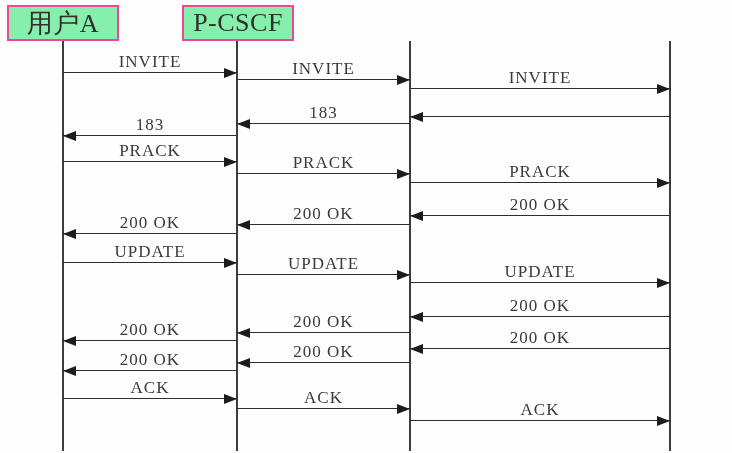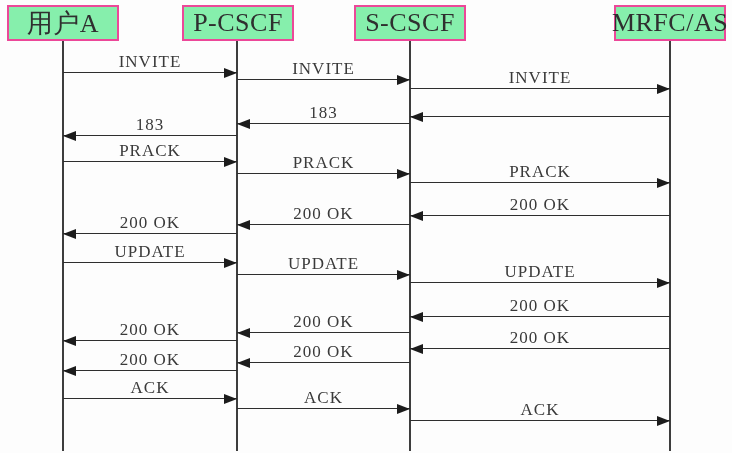--- a/index.html
+++ b/index.html
@@ -62,27 +62,21 @@
 
 <div class="canvas" id="diagram">
     <div class="pbox" style="left: 7px; top: 5px; width: 112px; height: 36px;">
       <span>用户A</span>
     </div>
     <div class="lifeline" style="left: 62px; top: 41px; height: 410px;"></div>
     <div class="pbox" style="left: 167px; top: 5px; width: 112px; height: 36px; margin-left: 15px;">
       <span>P-CSCF</span>
     </div>
     <div class="lifeline" style="left: 236px; top: 41px; height: 410px;"></div>
-    <div class="pbox" style="left: 354px; top: 5px; width: 112px; height: 36px;">
-      <span>S-CSCF</span>
-    </div>
     <div class="lifeline" style="left: 409px; top: 41px; height: 410px;"></div>
-    <div class="pbox" style="left: 614px; top: 5px; width: 112px; height: 36px;">
-      <span>MRFC/AS</span>
-    </div>
     <div class="lifeline" style="left: 669px; top: 41px; height: 410px;"></div>
     <div class="msg-line" style="left: 63px; width: 174px; top: 72px;"></div>
     <div class="arrowhead right" style="top: 68px; left: 224px;"></div>
     <div class="msg-label" style="left: 150px; top: 70px;">INVITE</div>
     <div class="msg-line" style="left: 237px; width: 173px; top: 79px;"></div>
     <div class="arrowhead right" style="top: 75px; left: 397px;"></div>
     <div class="msg-label" style="left: 323.5px; top: 77px;">INVITE</div>
     <div class="msg-line" style="left: 410px; width: 260px; top: 88px;"></div>
     <div class="arrowhead right" style="top: 84px; left: 657px;"></div>
     <div class="msg-label" style="left: 540px; top: 86px;">INVITE</div>

